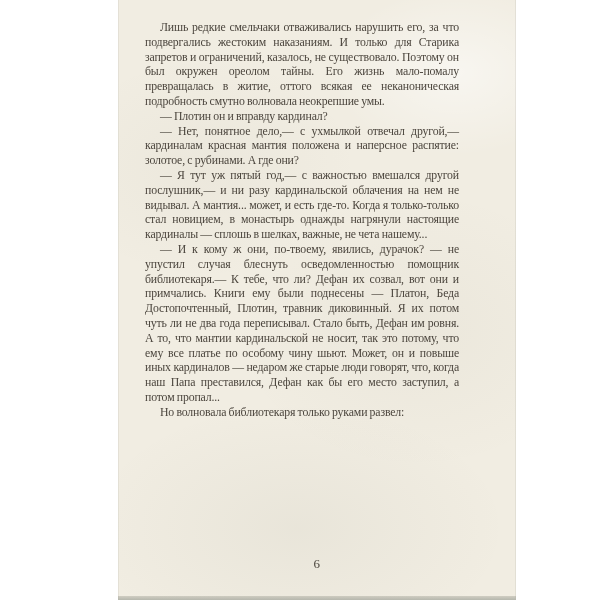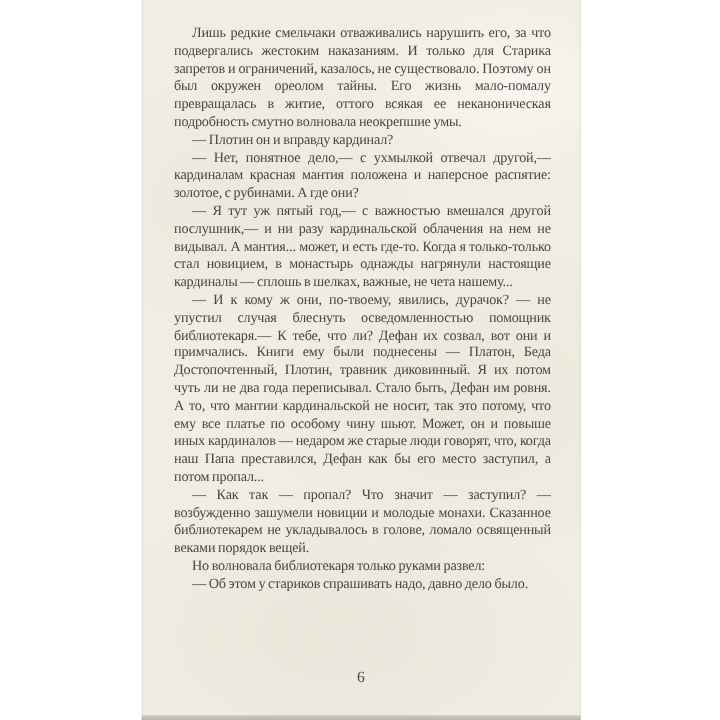--- a/index.html
+++ b/index.html
@@ -21,21 +21,21 @@
   .scene {
     position: relative;
     width: 600px;
     height: 600px;
     background: var(--background);
   }
   .book-page {
     position: absolute;
     left: 118px;
     top: 0;
-    width: 366px;
+    width: 398px;
     height: 600px;
     background-color: var(--paper);
     background-image:
       radial-gradient(ellipse 220px 160px at 22% 28%, rgba(90,85,60,0.035), transparent 70%),
       radial-gradient(ellipse 260px 200px at 75% 55%, rgba(90,85,60,0.04), transparent 70%),
       radial-gradient(ellipse 300px 180px at 45% 88%, rgba(80,82,60,0.05), transparent 70%),
       radial-gradient(ellipse 180px 120px at 85% 12%, rgba(255,255,255,0.5), transparent 70%);
     box-shadow: inset 1px 0 0 rgba(0,0,0,0.05), inset -1px 0 0 rgba(0,0,0,0.06);
   }
   .text-block {
@@ -79,20 +79,18 @@
 <body>
 
 <div class="scene">
   <div class="book-page">
     <div class="text-block">
       <p lang="ru">Лишь редкие смельчаки отваживались нарушить его, за что подвергались жестоким наказаниям. И только для Старика запретов и ограничений, казалось, не существовало. Поэтому он был окружен ореолом тайны. Его жизнь мало-помалу превращалась в житие, оттого всякая ее неканоническая подробность смутно волновала неокрепшие умы.</p>
       <p lang="ru">— Плотин он и вправду кардинал?</p>
       <p lang="ru">— Нет, понятное дело,— с ухмылкой отвечал другой,— кардиналам красная мантия положена и наперсное распятие: золотое, с рубинами. А где они?</p>
       <p lang="ru">— Я тут уж пятый год,— с важностью вмешался другой послушник,— и ни разу кардинальской облачения на нем не видывал. А мантия... может, и есть где-то. Когда я только-только стал новицием, в монастырь однажды нагрянули настоящие кардиналы — сплошь в шелках, важные, не чета нашему...</p>
       <p lang="ru">— И к кому ж они, по-твоему, явились, дурачок? — не упустил случая блеснуть осведомленностью помощник библиотекаря.— К тебе, что ли? Дефан их созвал, вот они и примчались. Книги ему были поднесены — Платон, Беда Достопочтенный, Плотин, травник диковинный. Я их потом чуть ли не два года переписывал. Стало быть, Дефан им ровня. А то, что мантии кардинальской не носит, так это потому, что ему все платье по особому чину шьют. Может, он и повыше иных кардиналов — недаром же старые люди говорят, что, когда наш Папа преставился, Дефан как бы его место заступил, а потом пропал...</p>
-      <p lang="ru">— Как так — пропал? Что значит — заступил? — возбужденно зашумели новиции и молодые монахи. Сказанное библиотекарем не укладывалось в голове, ломало освященный веками порядок вещей.</p>
       <p lang="ru">Но волновала библиотекаря только руками развел:</p>
-      <p lang="ru">— Об этом у стариков спрашивать надо, давно дело было.</p>
     </div>
     <div class="page-number">6</div>
     <div class="page-bottom-edge"></div>
   </div>
 </div>
 
 </body></html>

